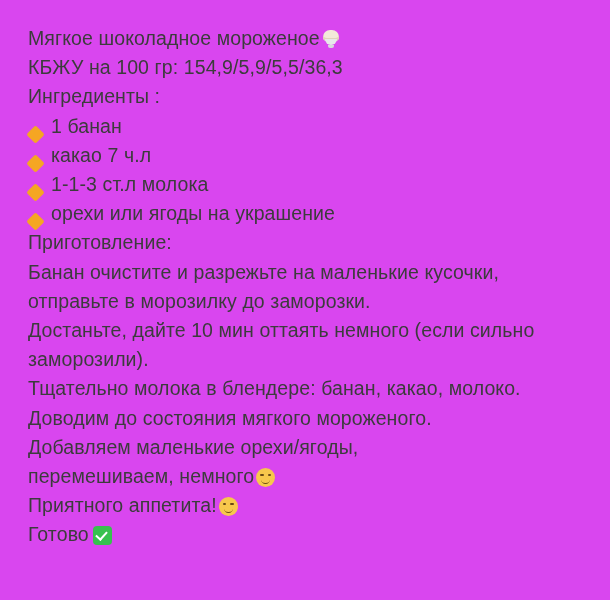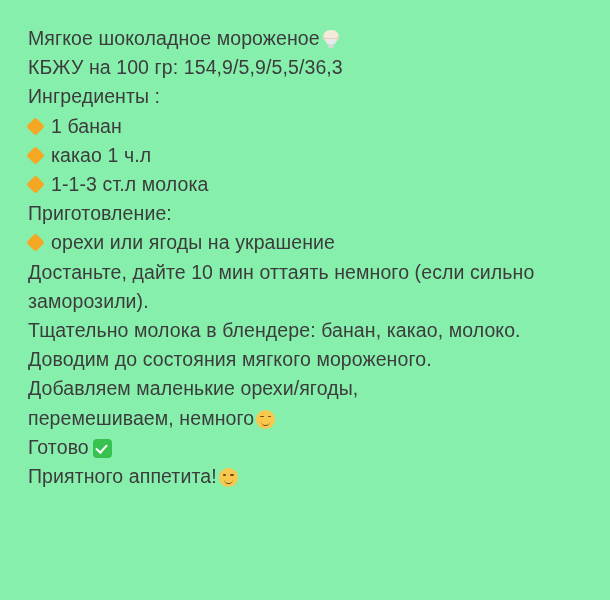--- a/index.html
+++ b/index.html
@@ -13,33 +13,33 @@
     background: #ffffff;
     font-family: "Liberation Sans", sans-serif;
     overflow: hidden;
   }
   #page {
     position: relative;
     width: 610px;
     height: 600px;
     box-sizing: border-box;
     padding: 24px 22px 12px 28px;
-    background: #86efac;
+    background: #d946ef;
   }
   .line {
     color: #3c3c3c;
     font-size: 19.5px;
     line-height: 29.2px;
     letter-spacing: 0.1px;
     white-space: pre-wrap;
     word-break: break-word;
   }
   .line.bullet {
     display: flex;
-    align-items: flex-start;
+    align-items: flex-end;
   }
   .diamond {
     display: inline-block;
     width: 13px;
     height: 13px;
     background: #f5a623;
     transform: rotate(45deg);
     margin: 8px 9px 0 1px;
     flex: 0 0 auto;
     border-radius: 2px;
@@ -144,35 +144,36 @@
   <div class="line">КБЖУ на 100 гр: 154,9/5,9/5,5/36,3</div>
 
   <div class="line">Ингредиенты :</div>
 
   <div class="line bullet">
     <span class="diamond"></span>
     <span class="bullet-text">1 банан</span>
   </div>
   <div class="line bullet">
     <span class="diamond"></span>
-    <span class="bullet-text">какао 1 ч.л</span>
+    <span class="bullet-text">какао 7 ч.л</span>
   </div>
   <div class="line bullet">
     <span class="diamond"></span>
     <span class="bullet-text">1-1-3 ст.л молока</span>
   </div>
-  <div class="line">Приготовление:</div>
-
   <div class="line bullet">
     <span class="diamond"></span>
     <span class="bullet-text">орехи или ягоды на украшение</span>
   </div>
 
+  <div class="line">Приготовление:</div>
+
+  <div class="line">Банан очистите и разрежьте на маленькие кусочки, отправьте в морозилку до заморозки.</div>
   <div class="line">Достаньте, дайте 10 мин оттаять немного (если сильно заморозили).</div>
   <div class="line">Тщательно молока в блендере: банан, какао, молоко. Доводим до состояния мягкого мороженого.</div>
 
   <div class="line"><span>Добавляем маленькие орехи/ягоды,</span><br><span>перемешиваем, немного</span><span class="smile"><span class="eye l"></span><span class="eye r"></span><span class="mouth"></span></span></div>
 
+  <div class="line"><span>Приятного аппетита!</span><span class="smile"><span class="eye l"></span><span class="eye r"></span><span class="mouth"></span></span></div>
+
   <div class="line"><span>Готово</span><span class="check"></span></div>
-
-  <div class="line"><span>Приятного аппетита!</span><span class="smile"><span class="eye l"></span><span class="eye r"></span><span class="mouth"></span></span></div>
 
 </div>
 
 </body></html>

